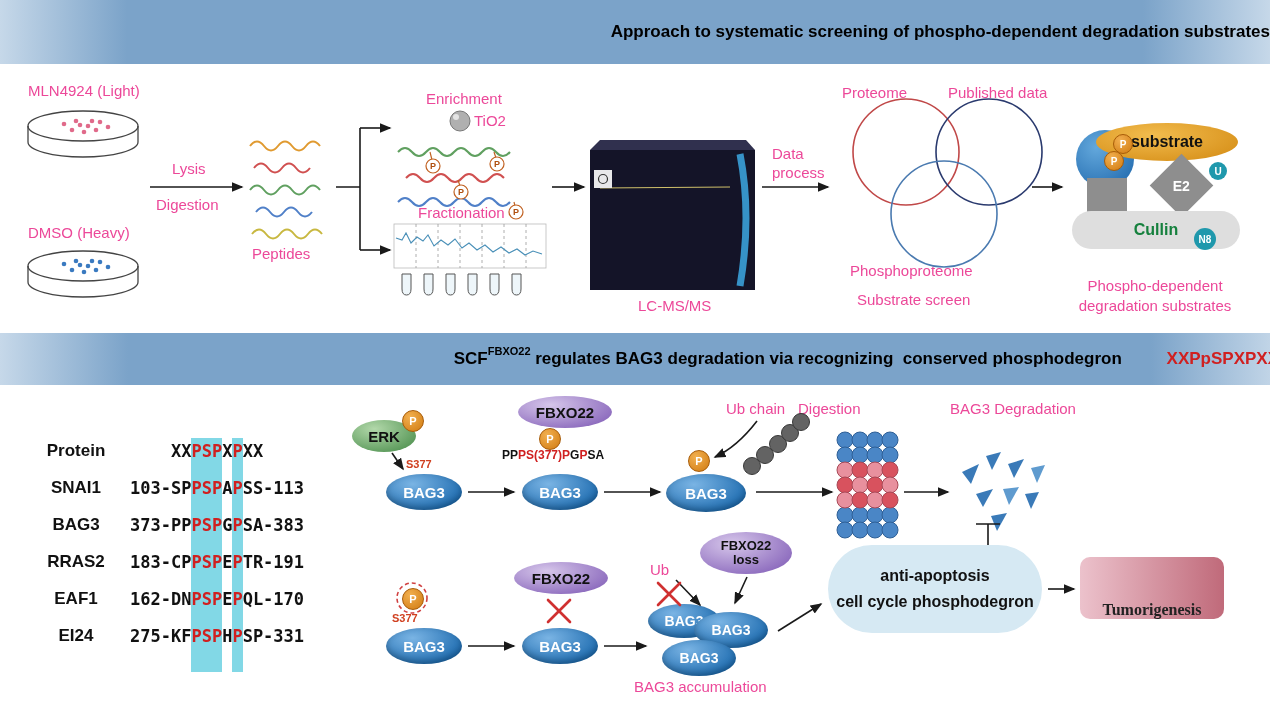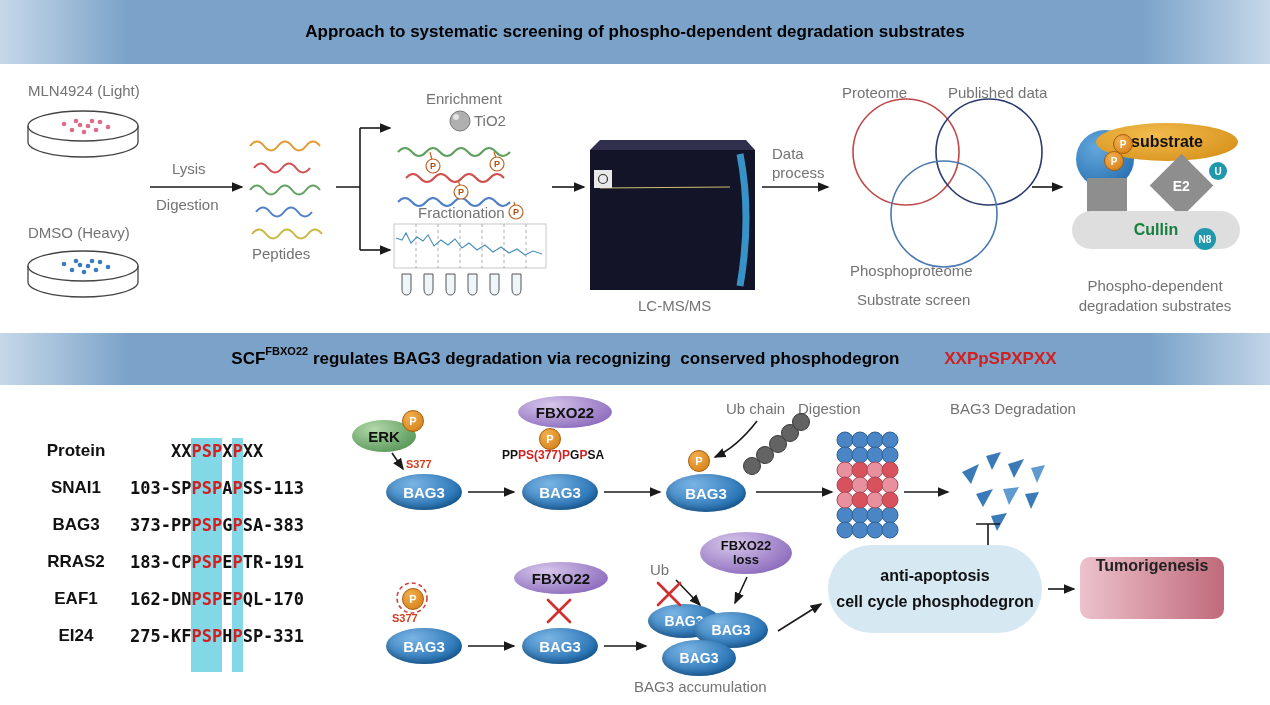--- a/index.html
+++ b/index.html
@@ -1,26 +1,26 @@
 <!DOCTYPE html>
 <html><head>
 <meta charset="utf-8">
 <style>
   html,body{margin:0;padding:0;background:#fff;}
   #fig{position:relative;width:1270px;height:705px;background:#fff;overflow:hidden;
        font-family:"Liberation Sans",sans-serif;color:#111;}
-  .banner{position:absolute;left:0;width:1270px;display:flex;align-items:center;justify-content:center;
+  .banner{position:absolute;left:0;width:1270px;display:flex;align-items:center;justify-content:flex-end;
           background:linear-gradient(90deg,#c6d8e9 0%,#7ba3c9 10%,#7ba3c9 90%,#c6d8e9 100%);
           font-weight:bold;font-size:17px;color:#000;}
   #banner-top{top:0;height:64px;}
   #banner-mid{top:333px;height:52px;padding-left:9px;}
   .sup{position:relative;top:-8px;font-size:11px;font-weight:bold;}
   .keepsp{white-space:pre;}
   .redtx{color:#d02020;margin-left:40px;}
-  .lbl{position:absolute;font-size:15px;color:#737373;white-space:nowrap;}
+  .lbl{position:absolute;font-size:15px;color:#ec4899;white-space:nowrap;}
   .ctr{text-align:center;}
   .ell{position:absolute;display:flex;align-items:center;justify-content:center;border-radius:50%;
        font-weight:bold;white-space:nowrap;}
   .bag3{background:radial-gradient(ellipse at 35% 28%,#7ab4e4,#1e6cb0 78%);color:#fff;font-size:15px;
         box-shadow:inset 0 -3px 6px rgba(0,0,0,.25);}
   .fbx{background:radial-gradient(ellipse at 35% 28%,#d6c6ea,#8a68bc 82%);color:#111;font-size:15px;}
   .erk{background:radial-gradient(ellipse at 35% 28%,#b2d8aa,#569656 82%);color:#111;font-size:15px;}
   .pbadge{position:absolute;width:20px;height:20px;border-radius:50%;
           background:radial-gradient(circle at 35% 30%,#f2b050,#d07a10);
           border:1px solid #a85c08;color:#fff;font-size:11px;font-weight:bold;
@@ -48,21 +48,21 @@
   .substrate{background:radial-gradient(ellipse at 40% 32%,#f2bc4e,#d8921c 82%);color:#111;font-size:16px;}
   .cullin{position:absolute;background:#dedede;border-radius:19px;display:flex;align-items:center;
           justify-content:center;font-size:16px;font-weight:bold;color:#15803d;}
   .grayrect{position:absolute;background:#8e8e8e;}
   .e2d{position:absolute;width:45px;height:45px;background:#8e8e8e;transform:rotate(45deg);
        display:flex;align-items:center;justify-content:center;}
   .e2t{transform:rotate(-45deg);color:#fff;font-weight:bold;font-size:14px;}
   .outcome{position:absolute;background:#d6e9f3;border-radius:46px;display:flex;flex-direction:column;
            align-items:center;justify-content:center;font-weight:bold;font-size:16px;line-height:1.6;}
   .tumor{position:absolute;background:linear-gradient(90deg,#ecc2cc,#c06a7a);border-radius:10px;
-         display:flex;align-items:flex-start;justify-content:center;font-weight:bold;font-size:16px;color:#222;}
+         display:flex;align-items:flex-end;justify-content:center;font-weight:bold;font-size:16px;color:#222;font-family:Liberation Serif, serif;}
 </style>
 </head>
 <body>
 
 <div id="fig">
 
   <div class="banner" id="banner-top">
     <span>Approach to  systematic screening of phospho-dependent degradation substrates</span>
   </div>
   <div class="banner" id="banner-mid">

